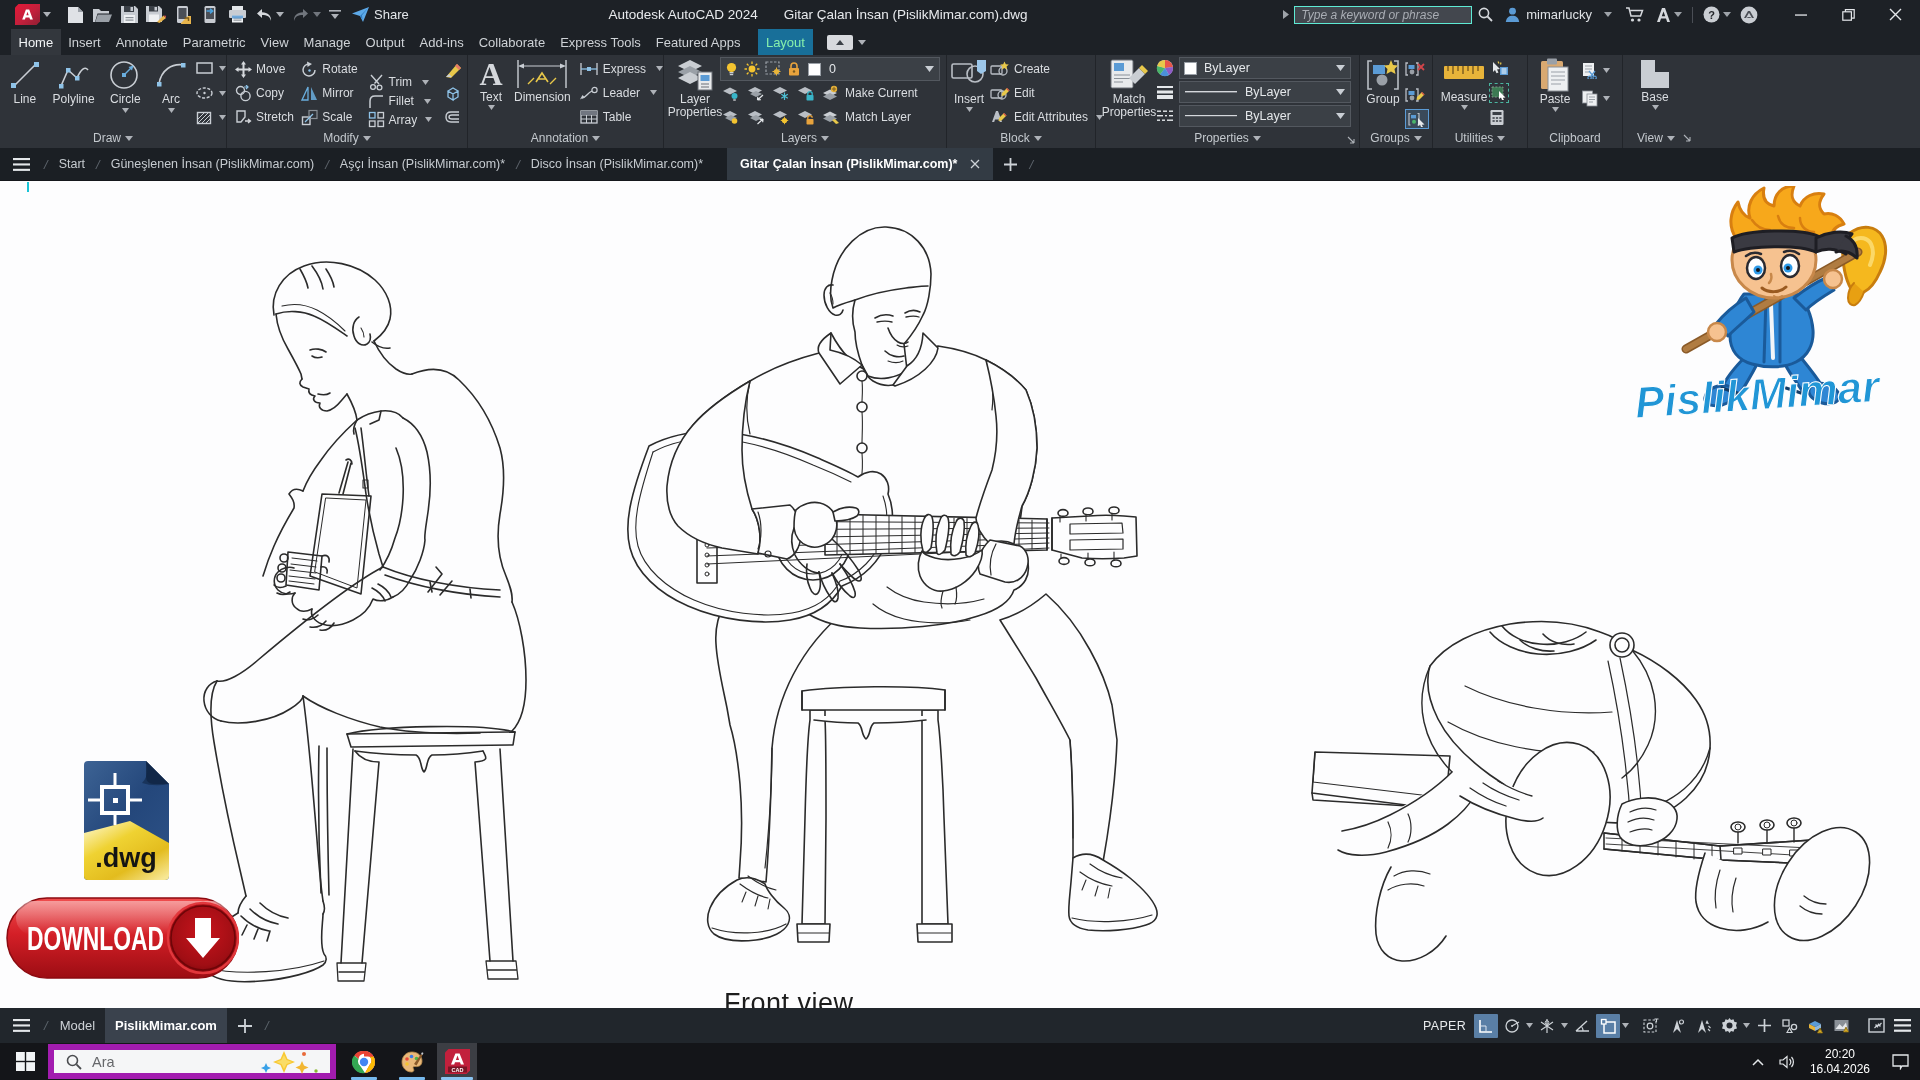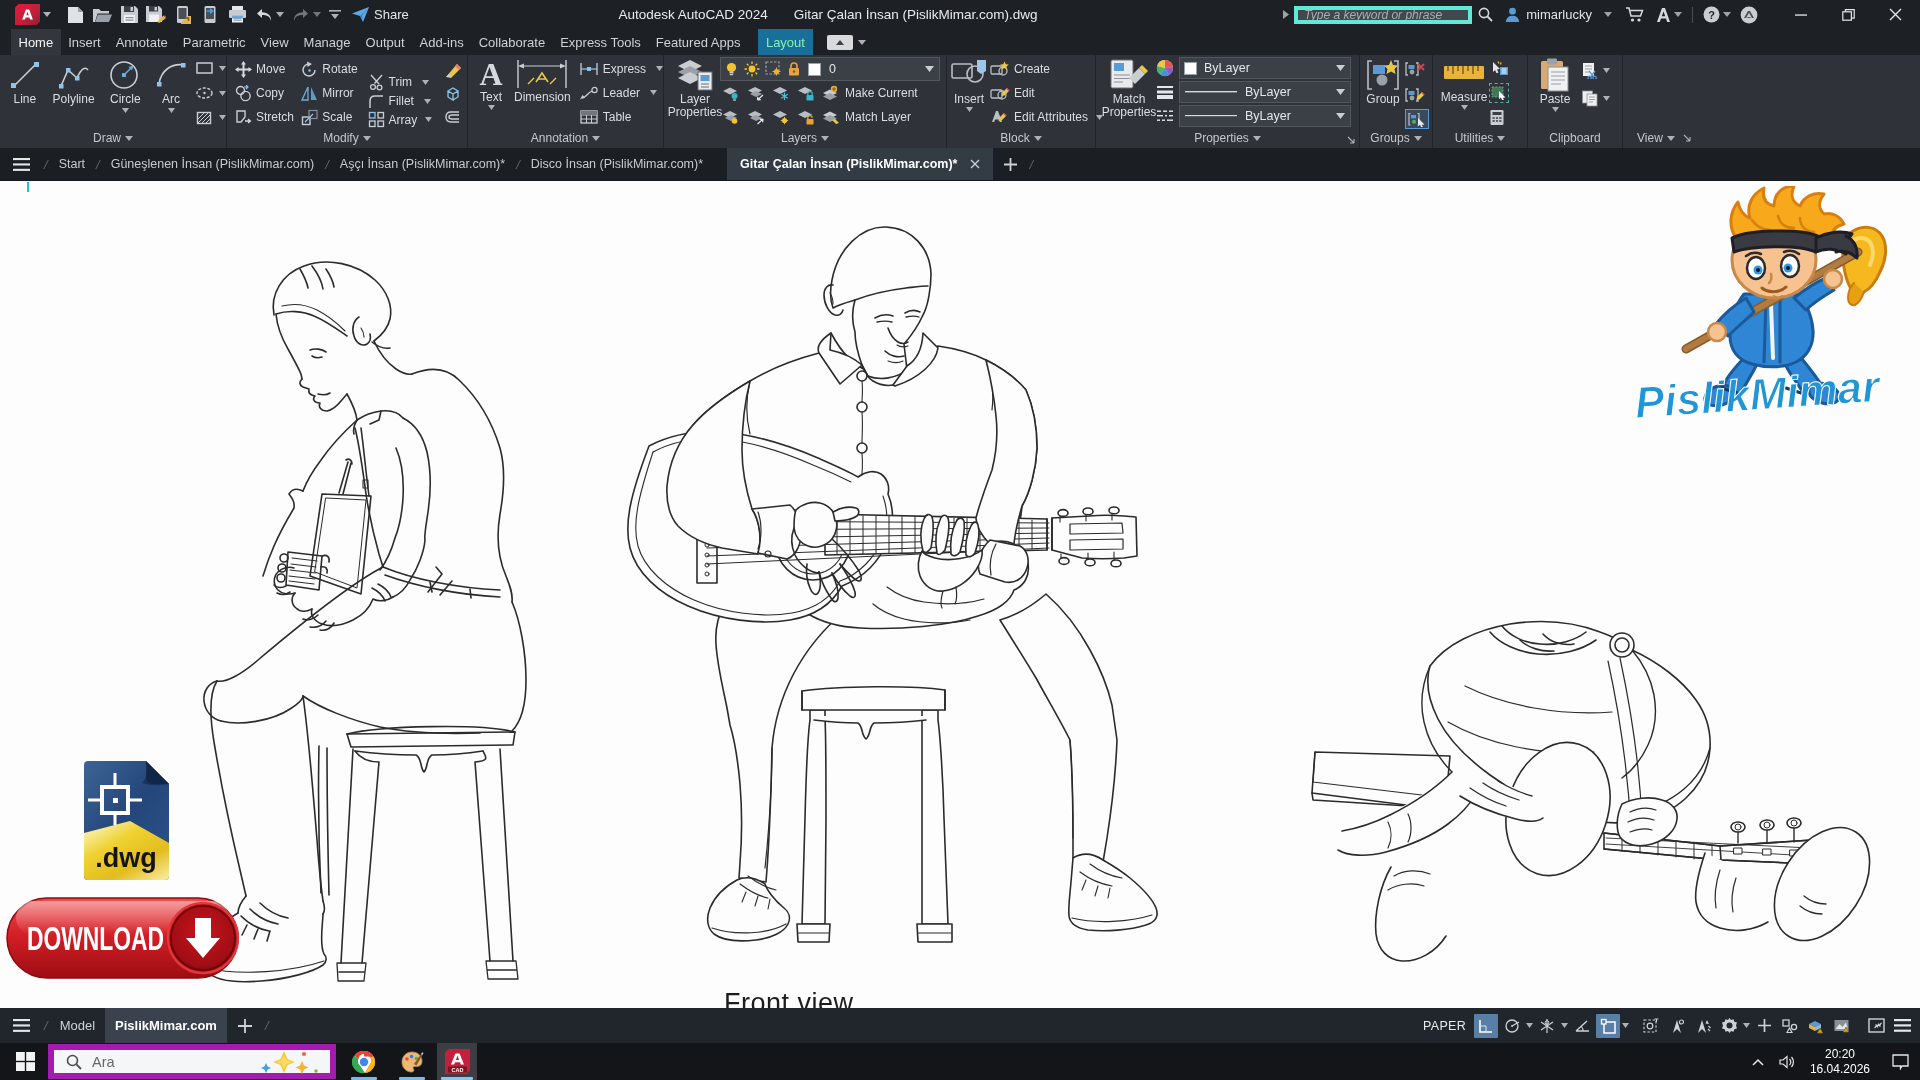--- a/index.html
+++ b/index.html
@@ -8,24 +8,24 @@
 #root { position:relative; width:1920px; height:1080px; overflow:hidden; }
 svg { display:block; }
 
 .titlebar { position:absolute; left:0; top:0; width:1920px; height:29px; background:#1d2126; display:flex; align-items:center; }
 .acad-logo { width:25px; height:21px; margin-left:15px; }
 .tb-caret { width:8px; height:29px; display:flex; align-items:center; justify-content:center; margin-left:3px; }
 .qat { display:flex; align-items:center; gap:7px; margin-left:14px; }
 .qat-btn { width:20px; height:20px; display:flex; align-items:center; justify-content:center; }
 .qat-group { display:flex; align-items:center; }
 .share { display:flex; align-items:center; gap:5px; margin-left:10px; color:#e4e7ea; font-size:13px; }
-.tb-title { position:absolute; left:16px; width:1624px; top:0; height:29px; display:flex; align-items:center; justify-content:center; pointer-events:none; }
+.tb-title { position:absolute; left:6px; width:1624px; top:0; height:29px; display:flex; align-items:center; justify-content:center; pointer-events:none; }
 .tb-title span { color:#e8eaed; font-size:13.5px; white-space:pre; }
 .tb-right { position:absolute; right:0; top:0; height:29px; display:flex; align-items:center; }
-.search-box { width:178px; height:18px; background:#43474e; border:4px solid #5eead4; color:#c4b5fd; font-size:12px; font-style:italic; padding:0 6px; outline:none; }
+.search-box { width:178px; height:18px; background:#43474e; border:1px solid #5eead4; color:#c4b5fd; font-size:12px; font-style:italic; padding:0 6px; outline:none; }
 .search-box::placeholder { color:#a9adb4; }
 .tbr-item { display:flex; align-items:center; color:#dfe2e5; font-size:13px; }
 .win-btn { width:34px; height:29px; display:flex; align-items:center; justify-content:center; }
 
 .ribbontabs { position:absolute; left:0; top:29px; width:1920px; height:26px; background:#1d2126; display:flex; align-items:stretch; }
 .rtab { padding:0 7.5px; display:flex; align-items:center; color:#ced2d6; font-size:13px; }
 .rtab.active { background:#33373d; color:#f2f4f6; }
 .rtab.layout-tab { background:#186f99; color:#86efac; margin-left:10px; padding:0 8px; }
 .rtab-menu-btn { width:26px; height:15px; background:#d8dade; border-radius:2px; margin:auto 0 auto 14px; display:flex; align-items:center; justify-content:center; }
 
@@ -932,20 +932,31 @@
               </svg>
 </div>
 </div>
 </div>
 <div class="panel-label">
 <span>Clipboard</span>
 </div>
 </div>
 
 <div class="panel" style="width:297px; border-right:none">
+<div class="pcontent" style="padding-left:10px">
+<div class="bigbtn" style="width:44px">
+<svg width="34" height="32" viewBox="0 0 34 32">
+<path d="M3 2 H17 V14 H31 V30 H3 Z" fill="#caced3"></path>
+</svg>
+<div class="blabel">Base</div>
+<svg class="caret-d" style="margin-top:1px" viewBox="0 0 7 5">
+              <path d="M0 0 L3.5 5 L7 0 Z" fill="#aeb2b8"></path>
+            </svg>
+</div>
+</div>
 <div class="panel-label" style="justify-content:flex-start; padding-left:14px">
 <span>View</span>
 <svg width="8" height="5" viewBox="0 0 8 5">
             <path d="M0 0 L4 5 L8 0 Z" fill="#aeb2b8"></path>
           </svg>
 <svg width="8" height="8" viewBox="0 0 8 8" style="margin-left:4px">
             <path d="M1 1 L7 7 M7 7 V3 M7 7 H3" stroke="#aeb2b8" stroke-width="1.1" fill="none"></path>
           </svg>
 </div>
 </div>

